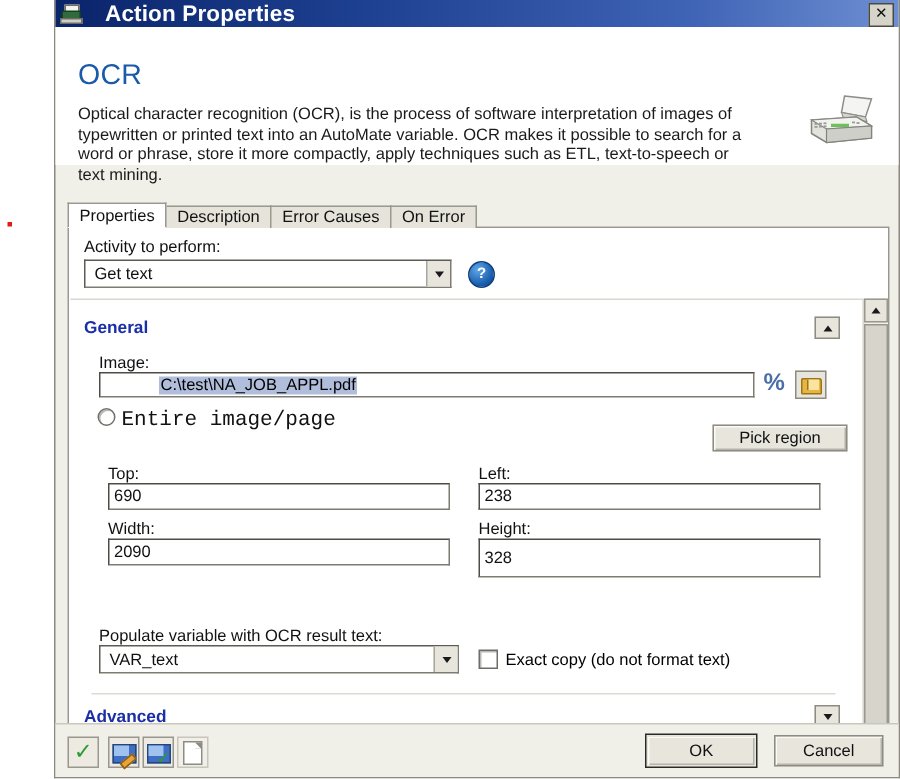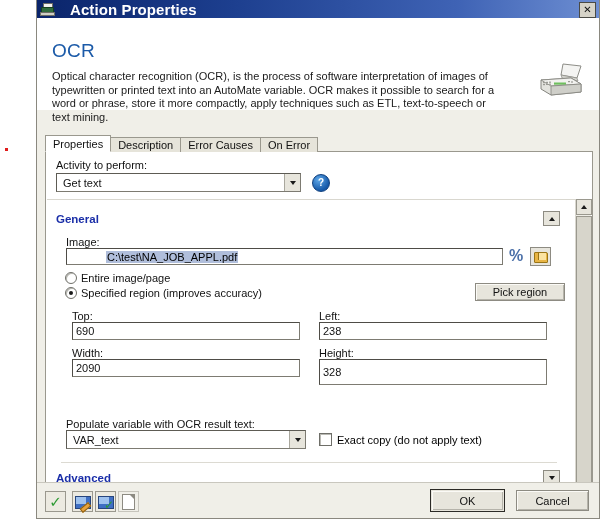--- a/index.html
+++ b/index.html
@@ -149,21 +149,21 @@
   }
   .sm-btn{
     position:absolute;background:#e7e5dc;border:1px solid #8d8b82;
     box-sizing:border-box;cursor:pointer;
     display:flex;align-items:center;justify-content:center;
   }
   .folder{width:13px;height:11px;position:relative;}
   .folder .f1{position:absolute;left:0;top:1px;width:12px;height:9px;background:#e8b545;border:1px solid #9a7516;border-radius:1px 2px 1px 1px;}
   .folder .f2{position:absolute;left:4px;top:2px;width:7px;height:7px;background:#fbe3a0;border-left:1px solid #9a7516;}
 
-  .radio-row{position:absolute;display:flex;align-items:flex-end;font-size:11px;color:#111;cursor:pointer;}
+  .radio-row{position:absolute;display:flex;align-items:flex-start;font-size:14px;color:#111;cursor:pointer;font-family:Liberation Mono, monospace;}
   .radio{
     width:10px;height:10px;border-radius:50%;background:#fff;
     border:1px solid #70706a;margin-right:4px;position:relative;flex:0 0 auto;
     box-shadow:inset 1px 1px 0 #b9b9b3;
   }
   .radio.on::after{
     content:"";position:absolute;left:2.5px;top:2.5px;width:4px;height:4px;
     border-radius:50%;background:#1a1a1a;
   }
 
@@ -290,24 +290,20 @@
             <span class="folder">
                 <i class="f1"></i>
                 <i class="f2"></i>
               </span>
           </div>
 
           <div class="radio-row" style="left:18px;top:72px;">
             <span class="radio"></span>
             <span>Entire image/page</span>
           </div>
-          <div class="radio-row" style="left:18px;top:87px;">
-            <span class="radio on"></span>
-            <span>Specified region (improves accuracy)</span>
-          </div>
           <div class="btn" style="left:428px;top:83px;width:90px;height:18px;">Pick region</div>
 
           <div class="lbl" style="position:absolute;left:25px;top:110px;">Top:</div>
           <div class="txt" style="left:25px;top:122px;width:228px;height:18px;">690</div>
 
           <div class="lbl" style="position:absolute;left:272px;top:110px;">Left:</div>
           <div class="txt" style="left:272px;top:122px;width:228px;height:18px;">238</div>
 
           <div class="lbl" style="position:absolute;left:25px;top:147px;">Width:</div>
           <div class="txt" style="left:25px;top:159px;width:228px;height:18px;">2090</div>
@@ -318,21 +314,21 @@
 
           <div class="lbl" style="position:absolute;left:19px;top:218px;">Populate variable with OCR result text:</div>
           <div class="combo" id="populate-combo" style="left:19px;top:230px;width:240px;height:19px;">
             <span class="val">VAR_text</span>
             <span class="arrowbox">
                 <i class="caret-d"></i>
               </span>
           </div>
           <div class="cb-row" style="left:272px;top:233px;">
             <span class="cb"></span>
-            <span>Exact copy (do not apply text)</span>
+            <span>Exact copy (do not format text)</span>
           </div>
 
           <div class="hr-line" style="left:14px;top:262px;width:496px;"></div>
 
           <div class="section-h" style="left:9px;top:272px;text-decoration:underline;">Advanced</div>
           <div class="sec-btn" style="left:496px;top:270px;">
               <i class="caret-d"></i>
             </div>
         </div>
 

